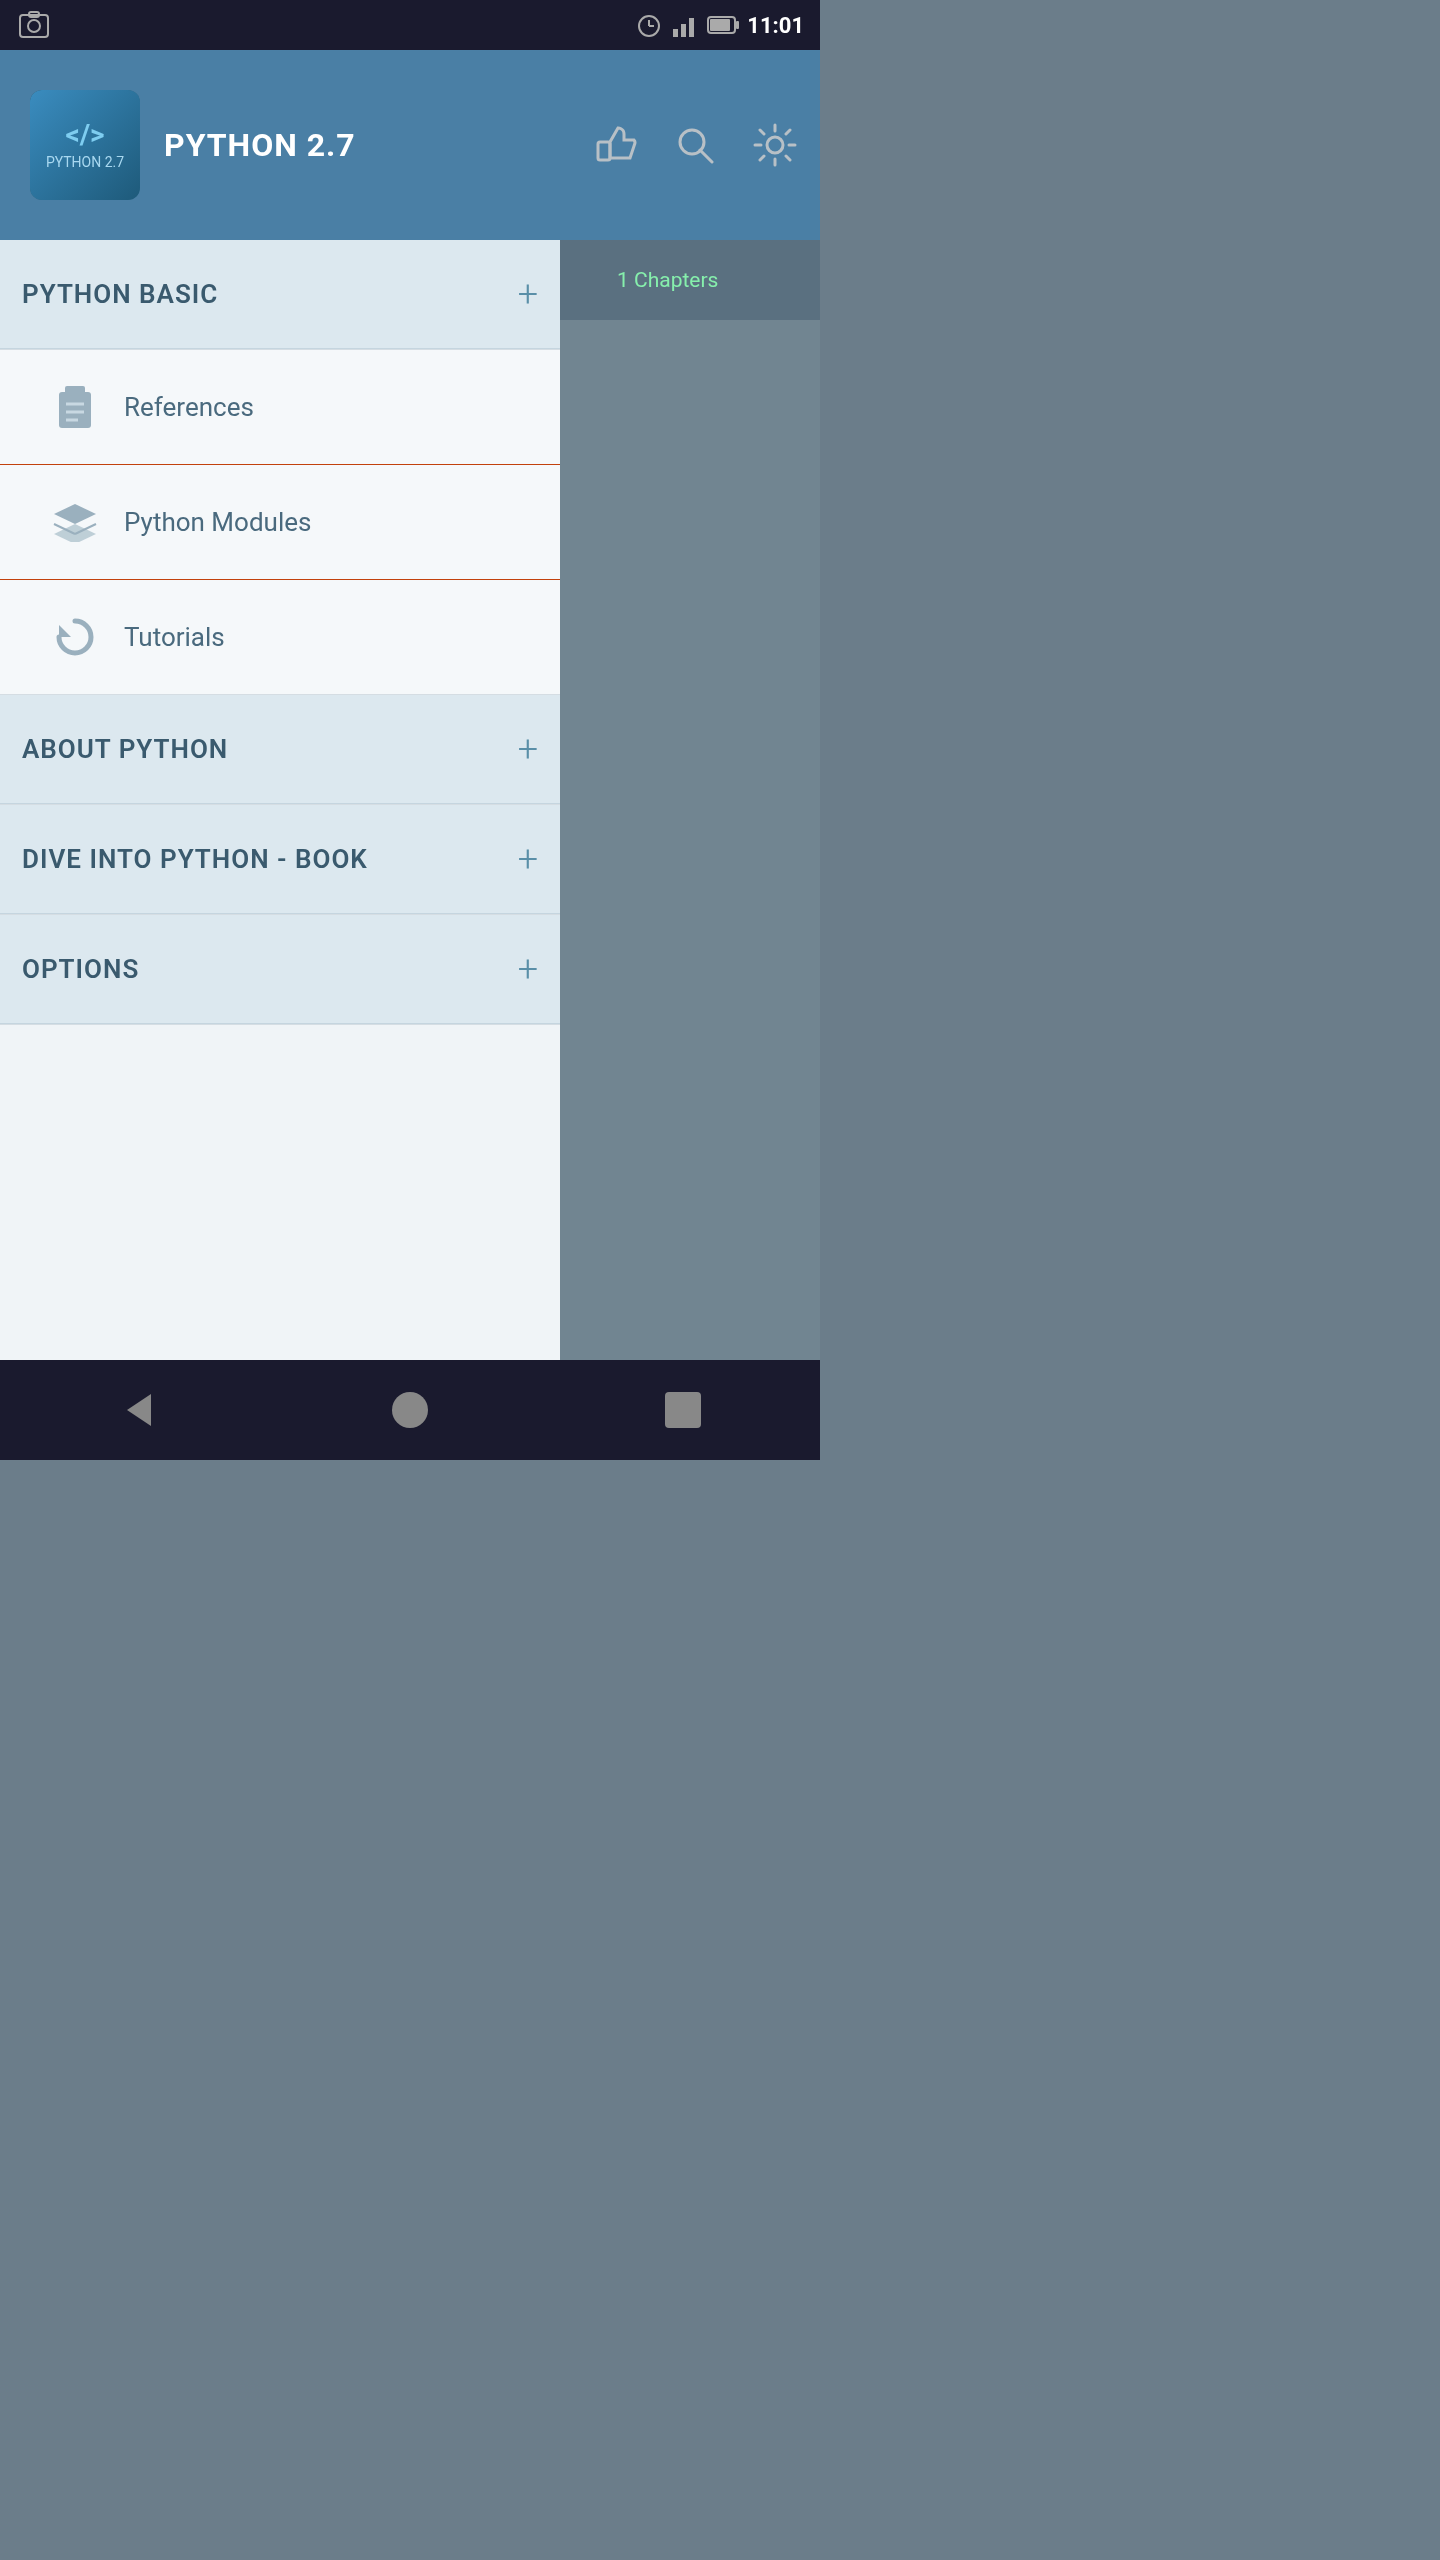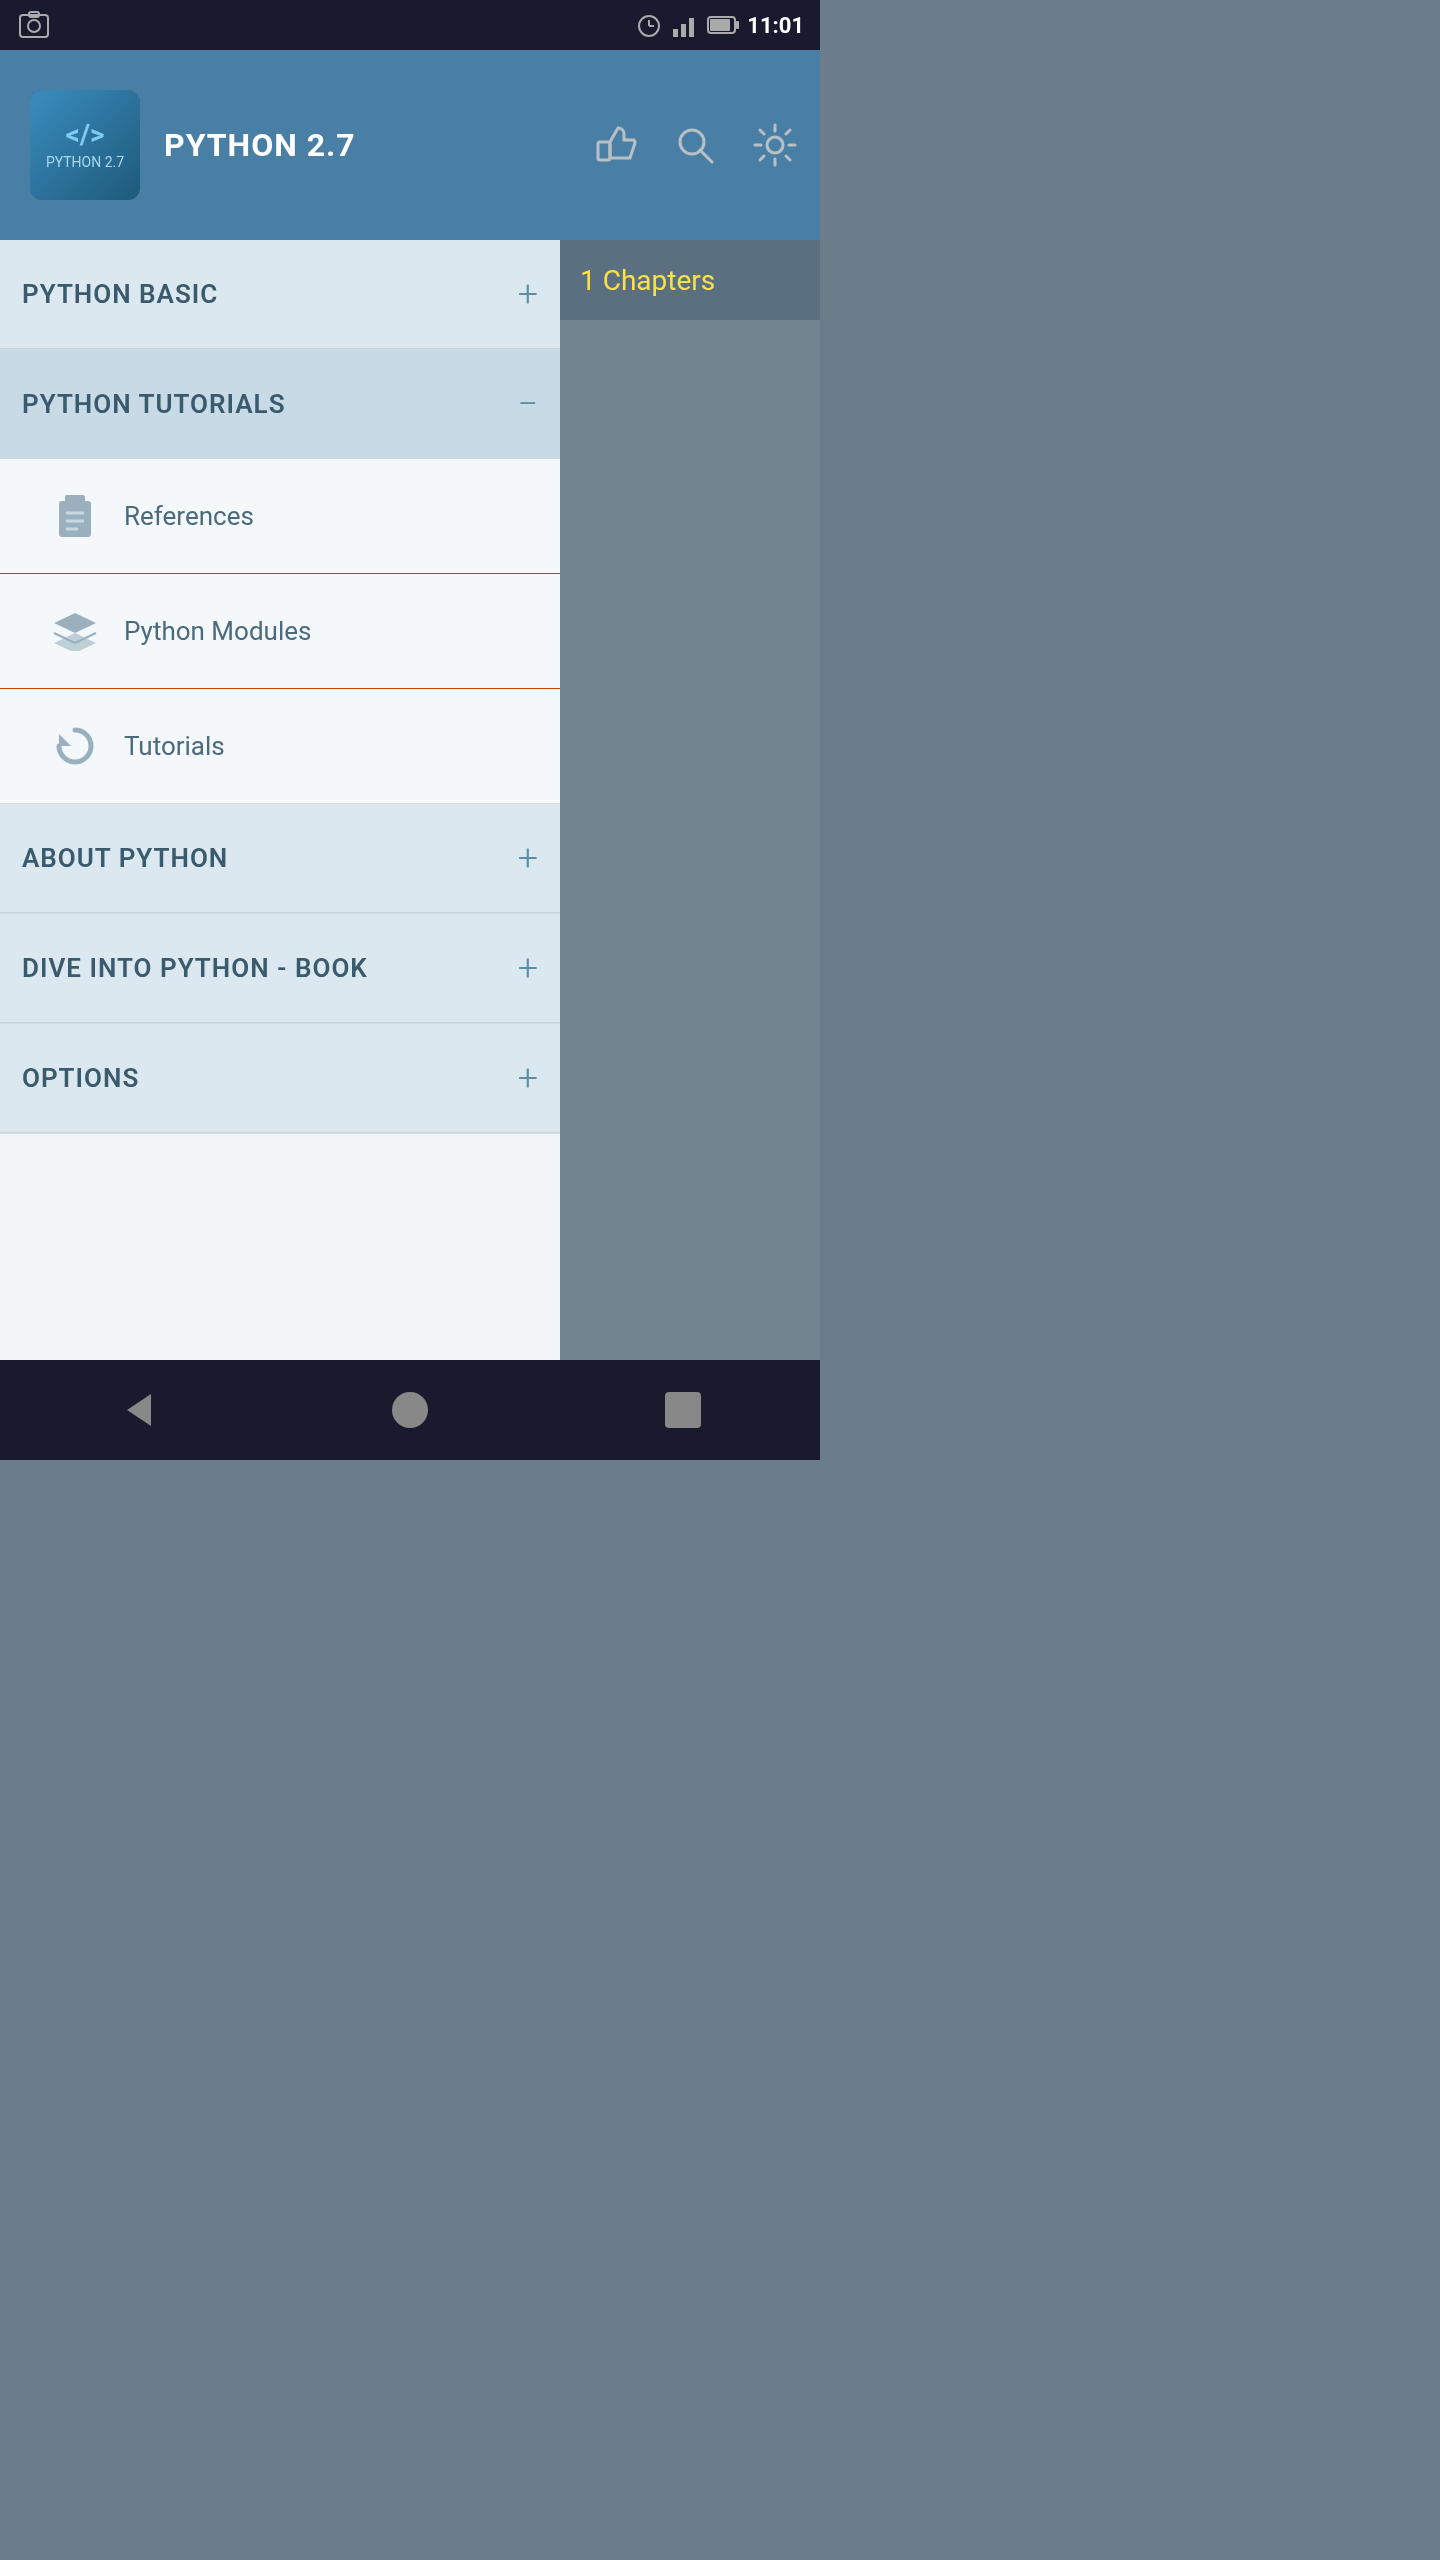--- a/index.html
+++ b/index.html
@@ -238,22 +238,23 @@
 
     .chapters-bar {
       background: #5a7080;
       height: 80px;
       display: flex;
       align-items: center;
       padding: 0 20px;
     }
 
     .chapters-text {
-      color: #fde047;
-      font-size: 28px;
+      color: #86efac;
+      font-size: 21px;
+      margin-left: 37px;
     }
 
     
     .bottom-nav {
       width: 820px;
       height: 100px;
       background: #1a1a2e;
       display: flex;
       align-items: center;
       justify-content: space-around;
@@ -327,24 +328,20 @@
     </div>
 
     <div class="menu-section">
       <div class="menu-item-header">
         <span class="menu-item-title">PYTHON BASIC</span>
         <span class="menu-toggle">+</span>
       </div>
     </div>
 
     <div class="menu-section">
-      <div class="menu-item-header expanded">
-        <span class="menu-item-title">PYTHON TUTORIALS</span>
-        <span class="menu-toggle">−</span>
-      </div>
       <div class="sub-items">
 
         <div class="sub-item">
           <div class="sub-item-icon">
             <svg width="38" height="46" viewBox="0 0 38 46">
               <rect x="3" y="8" width="32" height="36" rx="3" fill="#9ab0be"></rect>
               <rect x="13" y="2" width="12" height="10" rx="3" fill="#9ab0be"></rect>
               <rect x="9" y="2" width="20" height="8" rx="2" fill="#9ab0be"></rect>
               <line x1="10" y1="20" x2="28" y2="20" stroke="#c8d8e2" stroke-width="3"></line>
               <line x1="10" y1="28" x2="28" y2="28" stroke="#c8d8e2" stroke-width="3"></line>

